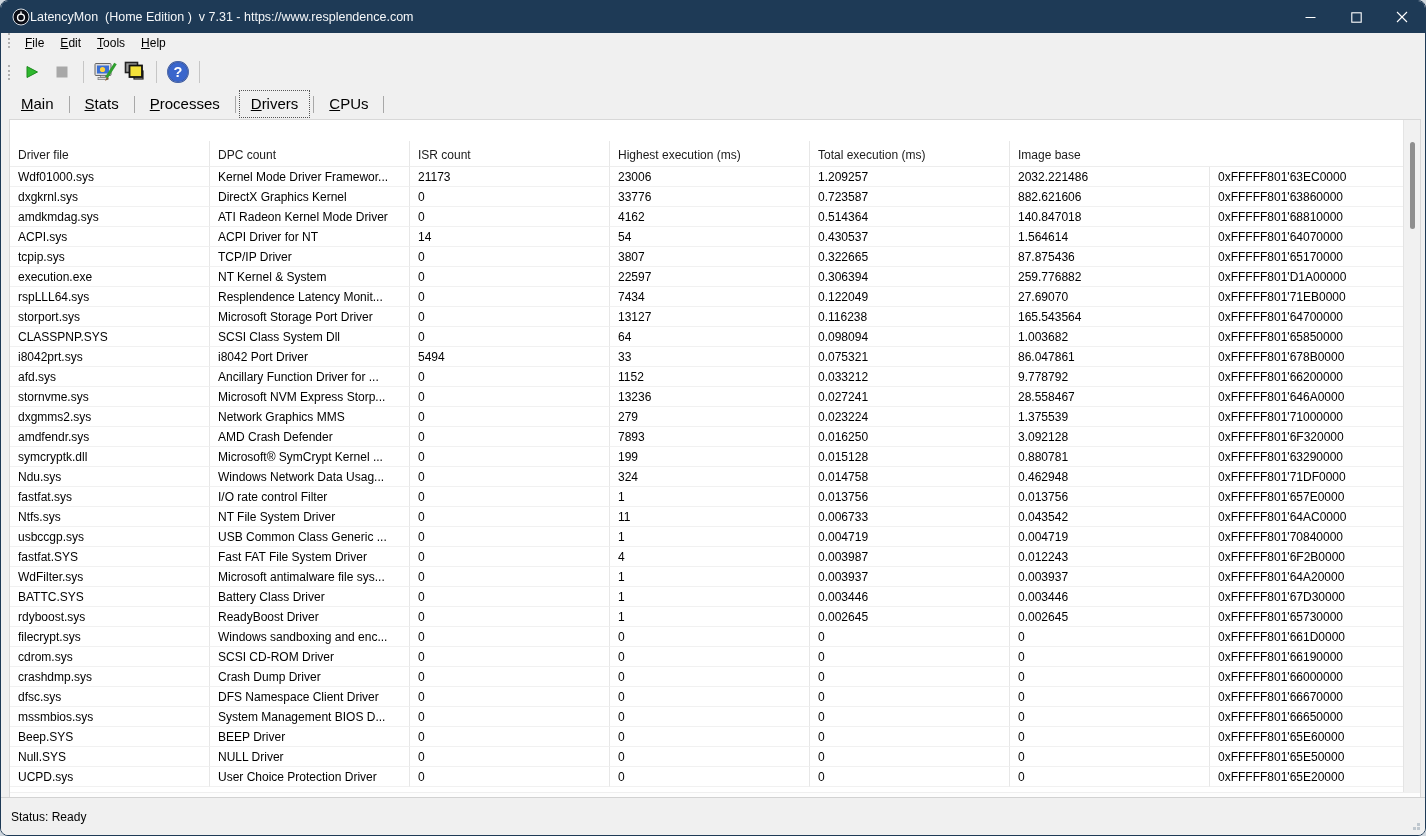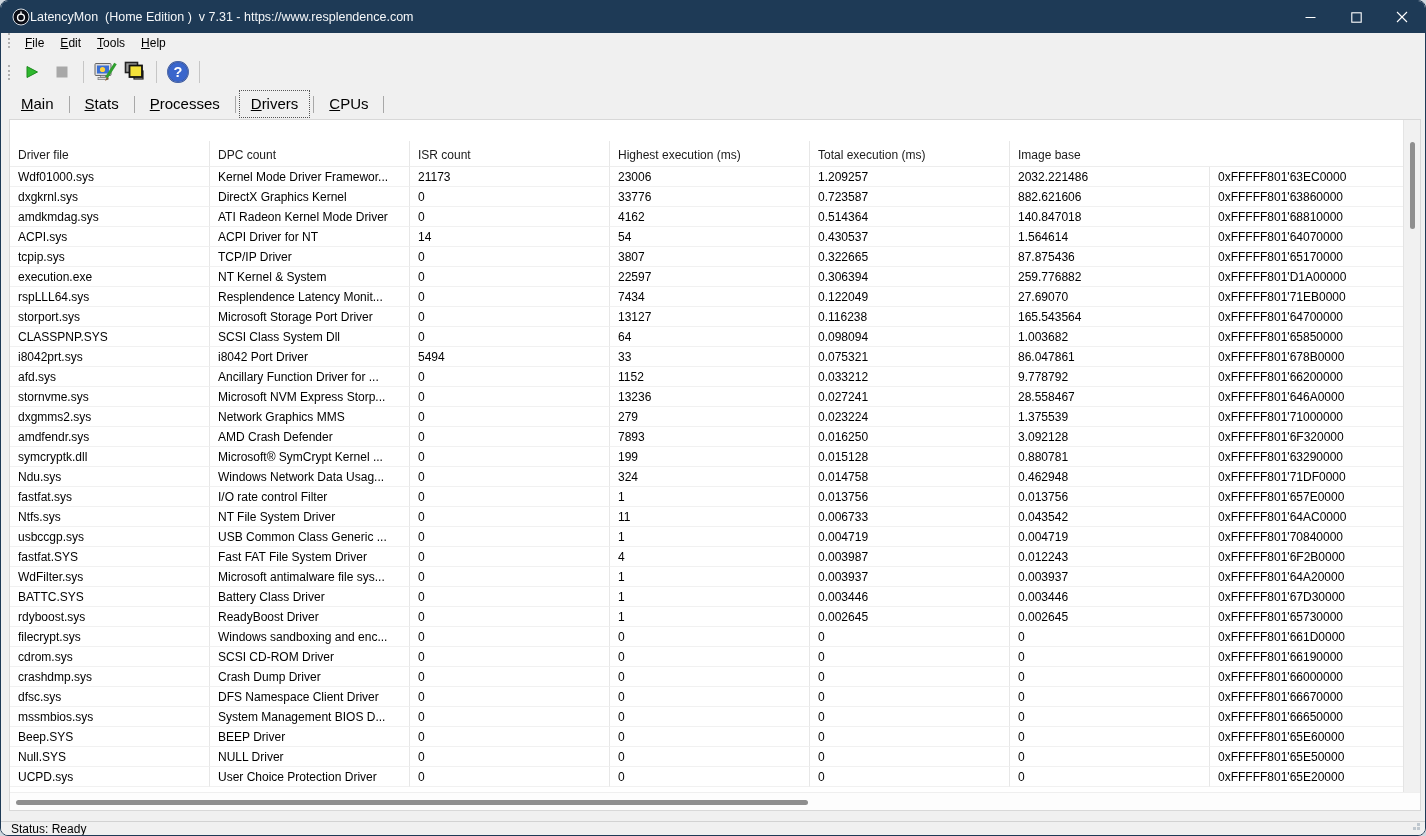--- a/index.html
+++ b/index.html
@@ -39,21 +39,21 @@
   .cell{ padding:3px 4px 0 8px; font-size:12px; color:#000; white-space:nowrap; overflow:hidden;
          border-right:1px solid #e7e7e7; border-bottom:1px solid #f1f1f1; }
   .c0{ width:200px; } .c1{ width:200px; } .c2{ width:200px; } .c3{ width:200px; }
   .c4{ width:200px; } .c5{ width:200px; } .c6{ flex:1; border-right:none; }
   
   .vscroll{ position:absolute; top:0; right:0; width:17px; bottom:18px; background:#f1f1f1; border-left:1px solid #e4e4e4; }
   .vthumb{ position:absolute; left:6px; width:5px; top:22px; height:87px; background:#8f8f8f; border-radius:3px; }
   .hscroll{ position:absolute; left:0; right:0; bottom:0; height:18px; background:#fdfdfd; border-top:1px solid #efefef; }
   .hthumb{ position:absolute; top:7px; left:6px; width:792px; height:5px; background:#8f8f8f; border-radius:3px; }
   
-  .statusbar{ position:absolute; left:0; right:0; bottom:0; height:14px; background:#f0f0f0;
+  .statusbar{ position:absolute; left:0; right:0; bottom:0; height:38px; background:#f0f0f0;
               border-top:1px solid #d2d2d2; display:flex; align-items:center; padding-left:10px; font-size:12px; color:#000; }
   .resize-grip{ position:absolute; right:5px; bottom:5px; width:10px; height:10px;
     background:
       radial-gradient(circle at 1.5px 1.5px, #bfc7ce 1.5px, transparent 1.6px) 7px 7px/3px 3px no-repeat,
       radial-gradient(circle at 1.5px 1.5px, #bfc7ce 1.5px, transparent 1.6px) 7px 3px/3px 3px no-repeat,
       radial-gradient(circle at 1.5px 1.5px, #bfc7ce 1.5px, transparent 1.6px) 3px 7px/3px 3px no-repeat; }
 </style>
 </head>
 <body>
 

